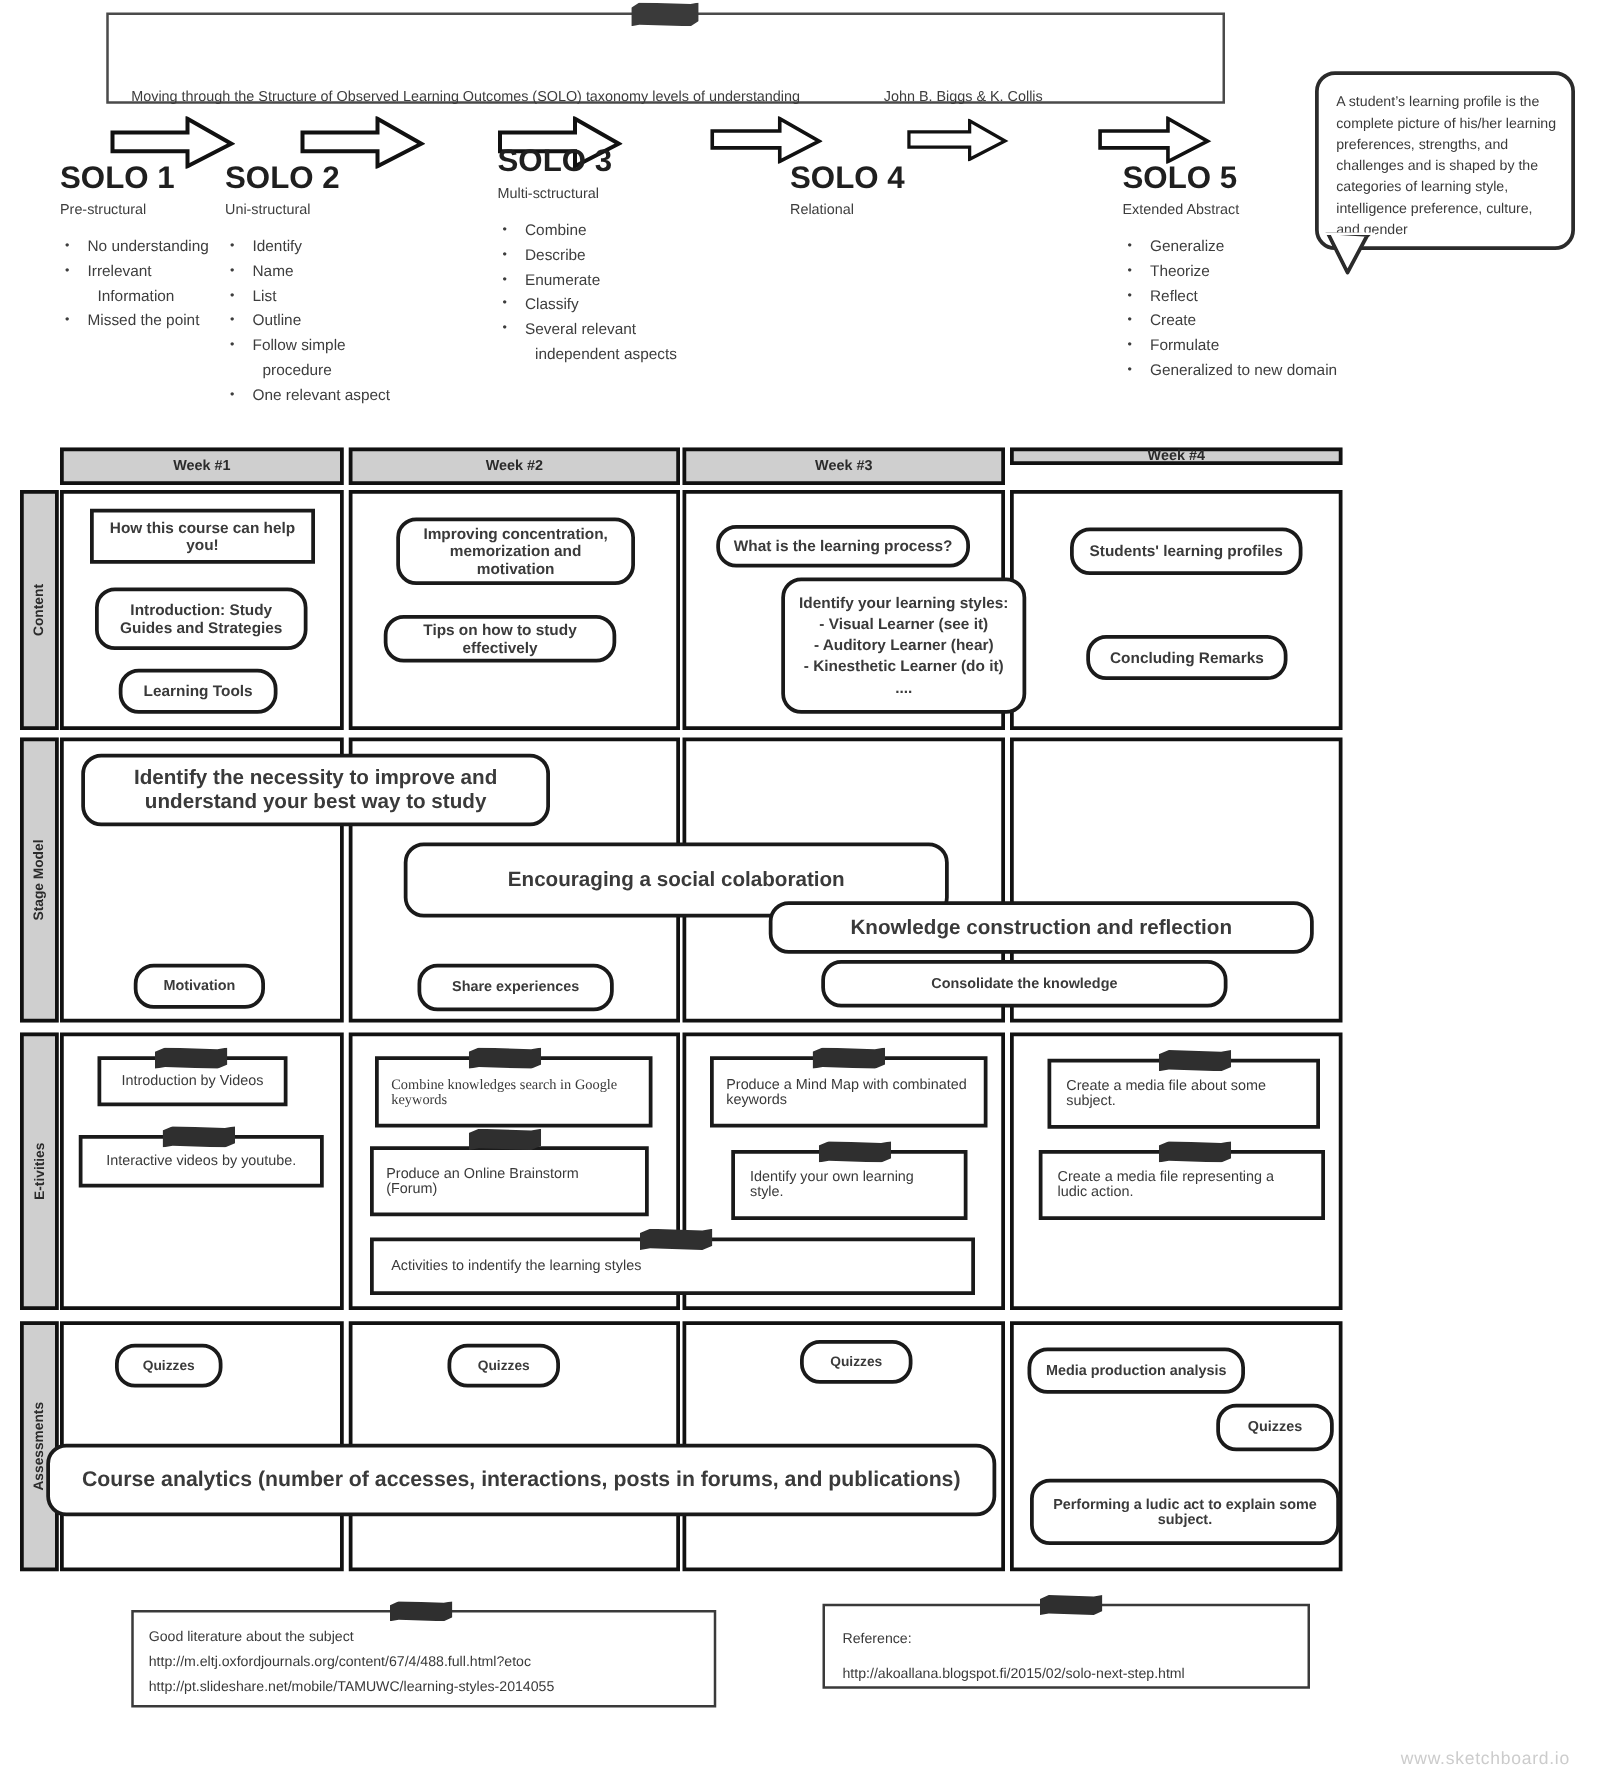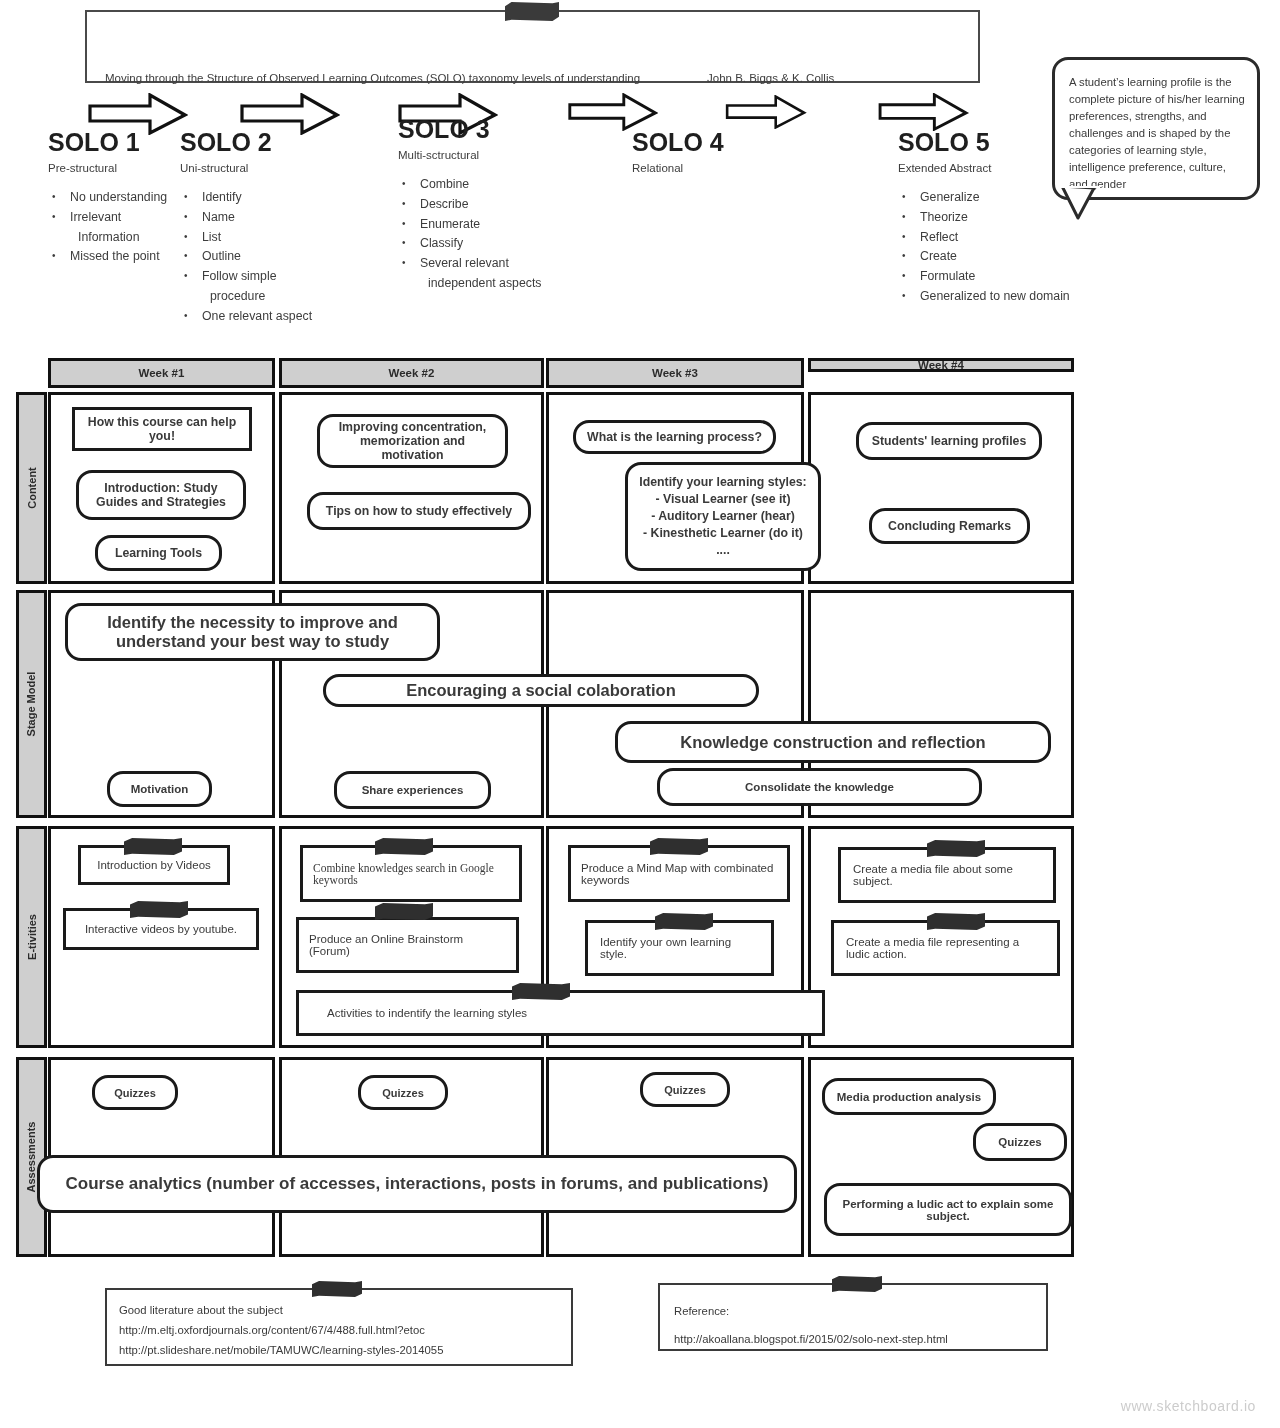--- a/index.html
+++ b/index.html
@@ -239,49 +239,49 @@
   <div class="cell" style="left:48px;  top:1057px; width:227px; height:200px;"></div>
   <div class="cell" style="left:279px; top:1057px; width:265px; height:200px;"></div>
   <div class="cell" style="left:546px; top:1057px; width:258px; height:200px;"></div>
   <div class="cell" style="left:808px; top:1057px; width:266px; height:200px;"></div>
 
   <div class="node rect bold" style="left:72px; top:407px; width:180px; height:44px; font-size:12.3px;">How this course can help you!</div>
   <div class="node round bold" style="left:76px; top:470px; width:170px; height:50px; font-size:12.3px; padding:0 8px;">Introduction: Study Guides and Strategies</div>
   <div class="node round bold" style="left:95px; top:535px; width:127px; height:36px; font-size:12.3px;">Learning Tools</div>
 
   <div class="node round bold" style="left:317px; top:414px; width:191px; height:54px; font-size:12.3px; padding:0 10px;">Improving concentration, memorization and motivation</div>
-  <div class="node round bold" style="left:307px; top:492px; width:224px; height:38px; font-size:12.3px;">Tips on how to study effectively</div>
+  <div class="node round bold" style="left:307px; top:492px; width:186px; height:38px; font-size:12.3px;">Tips on how to study effectively</div>
 
   <div class="node round bold" style="left:573px; top:420px; width:203px; height:34px; font-size:12.3px;">What is the learning process?</div>
   <div class="node round bold" style="left:577px; top:462px; width:196px; height:109px; font-size:12.3px; white-space:pre-line; line-height:17px;margin-left:48px;">Identify your learning styles:
 - Visual Learner (see it)
 - Auditory Learner (hear)
 - Kinesthetic Learner (do it)
 ....</div>
 
   <div class="node round bold" style="left:856px; top:422px; width:186px; height:38px; font-size:12.3px;">Students' learning profiles</div>
   <div class="node round bold" style="left:869px; top:508px; width:161px; height:36px; font-size:12.3px;">Concluding Remarks</div>
 
   <div class="node round bold" style="left:65px; top:603px; width:375px; height:58px; font-size:16.5px; padding:0 14px; z-index:5;">Identify the necessity to improve and understand your best way to study</div>
-  <div class="node round bold" style="left:323px; top:674px; width:436px; height:33px; font-size:16.5px; padding:0 10px; z-index:5;">Encouraging a social colaboration</div>
+  <div class="node round bold" style="left:323px; top:674px; width:436px; height:60px; font-size:16.5px; padding:0 10px; z-index:5;">Encouraging a social colaboration</div>
   <div class="node round bold" style="left:615px; top:721px; width:436px; height:42px; font-size:16.5px; padding:0 14px; z-index:5;">Knowledge construction and reflection</div>
   <div class="node round bold" style="left:107px; top:771px; width:105px; height:36px; font-size:11.5px;">Motivation</div>
   <div class="node round bold" style="left:334px; top:771px; width:157px; height:38px; font-size:11.5px;">Share experiences</div>
   <div class="node round bold" style="left:657px; top:768px; width:325px; height:38px; font-size:11.5px; z-index:6;">Consolidate the knowledge</div>
 
   <div class="node rect" style="left:78px;  top:845px; width:152px; height:40px; font-size:11.5px; justify-content:center;">Introduction by Videos</div>
   <div class="tape" style="left:124px; top:838px;"></div>
   <div class="node rect" style="left:63px;  top:908px; width:196px; height:42px; font-size:11.5px;">Interactive videos by youtube.</div>
   <div class="tape" style="left:130px; top:901px;"></div>
 
   <div class="node rect" style="left:300px; top:845px; width:222px; height:57px; font-size:11.5px; justify-content:flex-start; text-align:left; padding:0 10px;font-family:Liberation Serif, serif;">Combine knowledges search in Google keywords</div>
   <div class="tape" style="left:375px; top:838px;"></div>
   <div class="node rect" style="left:296px; top:917px; width:223px; height:56px; font-size:11.5px; justify-content:flex-start; text-align:left; padding:0 10px;">Produce an Online Brainstorm (Forum)</div>
   <div class="tape" style="left:375px; top:903px;"></div>
-  <div class="node rect" style="left:296px; top:990px; width:529px; height:46px; font-size:11.5px; justify-content:flex-start; text-align:left; padding:0 28px; z-index:5;">Activities to indentify the learning styles</div>
+  <div class="node rect" style="left:296px; top:990px; width:484px; height:46px; font-size:11.5px; justify-content:flex-start; text-align:left; padding:0 14px; z-index:5;">Activities to indentify the learning styles</div>
   <div class="tape" style="left:512px; top:983px; z-index:6;"></div>
 
   <div class="node rect" style="left:568px; top:845px; width:222px; height:57px; font-size:11.5px; justify-content:flex-start; text-align:left; padding:0 10px;">Produce a Mind Map with combinated keywords</div>
   <div class="tape" style="left:650px; top:838px;"></div>
   <div class="node rect" style="left:585px; top:920px; width:189px; height:56px; font-size:11.5px; justify-content:flex-start; text-align:left; padding:0 12px;">Identify your own learning style.</div>
   <div class="tape" style="left:655px; top:913px;"></div>
 
   <div class="node rect" style="left:838px; top:847px; width:218px; height:56px; font-size:11.5px; justify-content:flex-start; text-align:left; padding:0 12px;">Create a media file about some subject.</div>
   <div class="tape" style="left:927px; top:840px;"></div>
   <div class="node rect" style="left:831px; top:920px; width:229px; height:56px; font-size:11.5px; justify-content:flex-start; text-align:left; padding:0 12px;">Create a media file representing a ludic action.</div>

